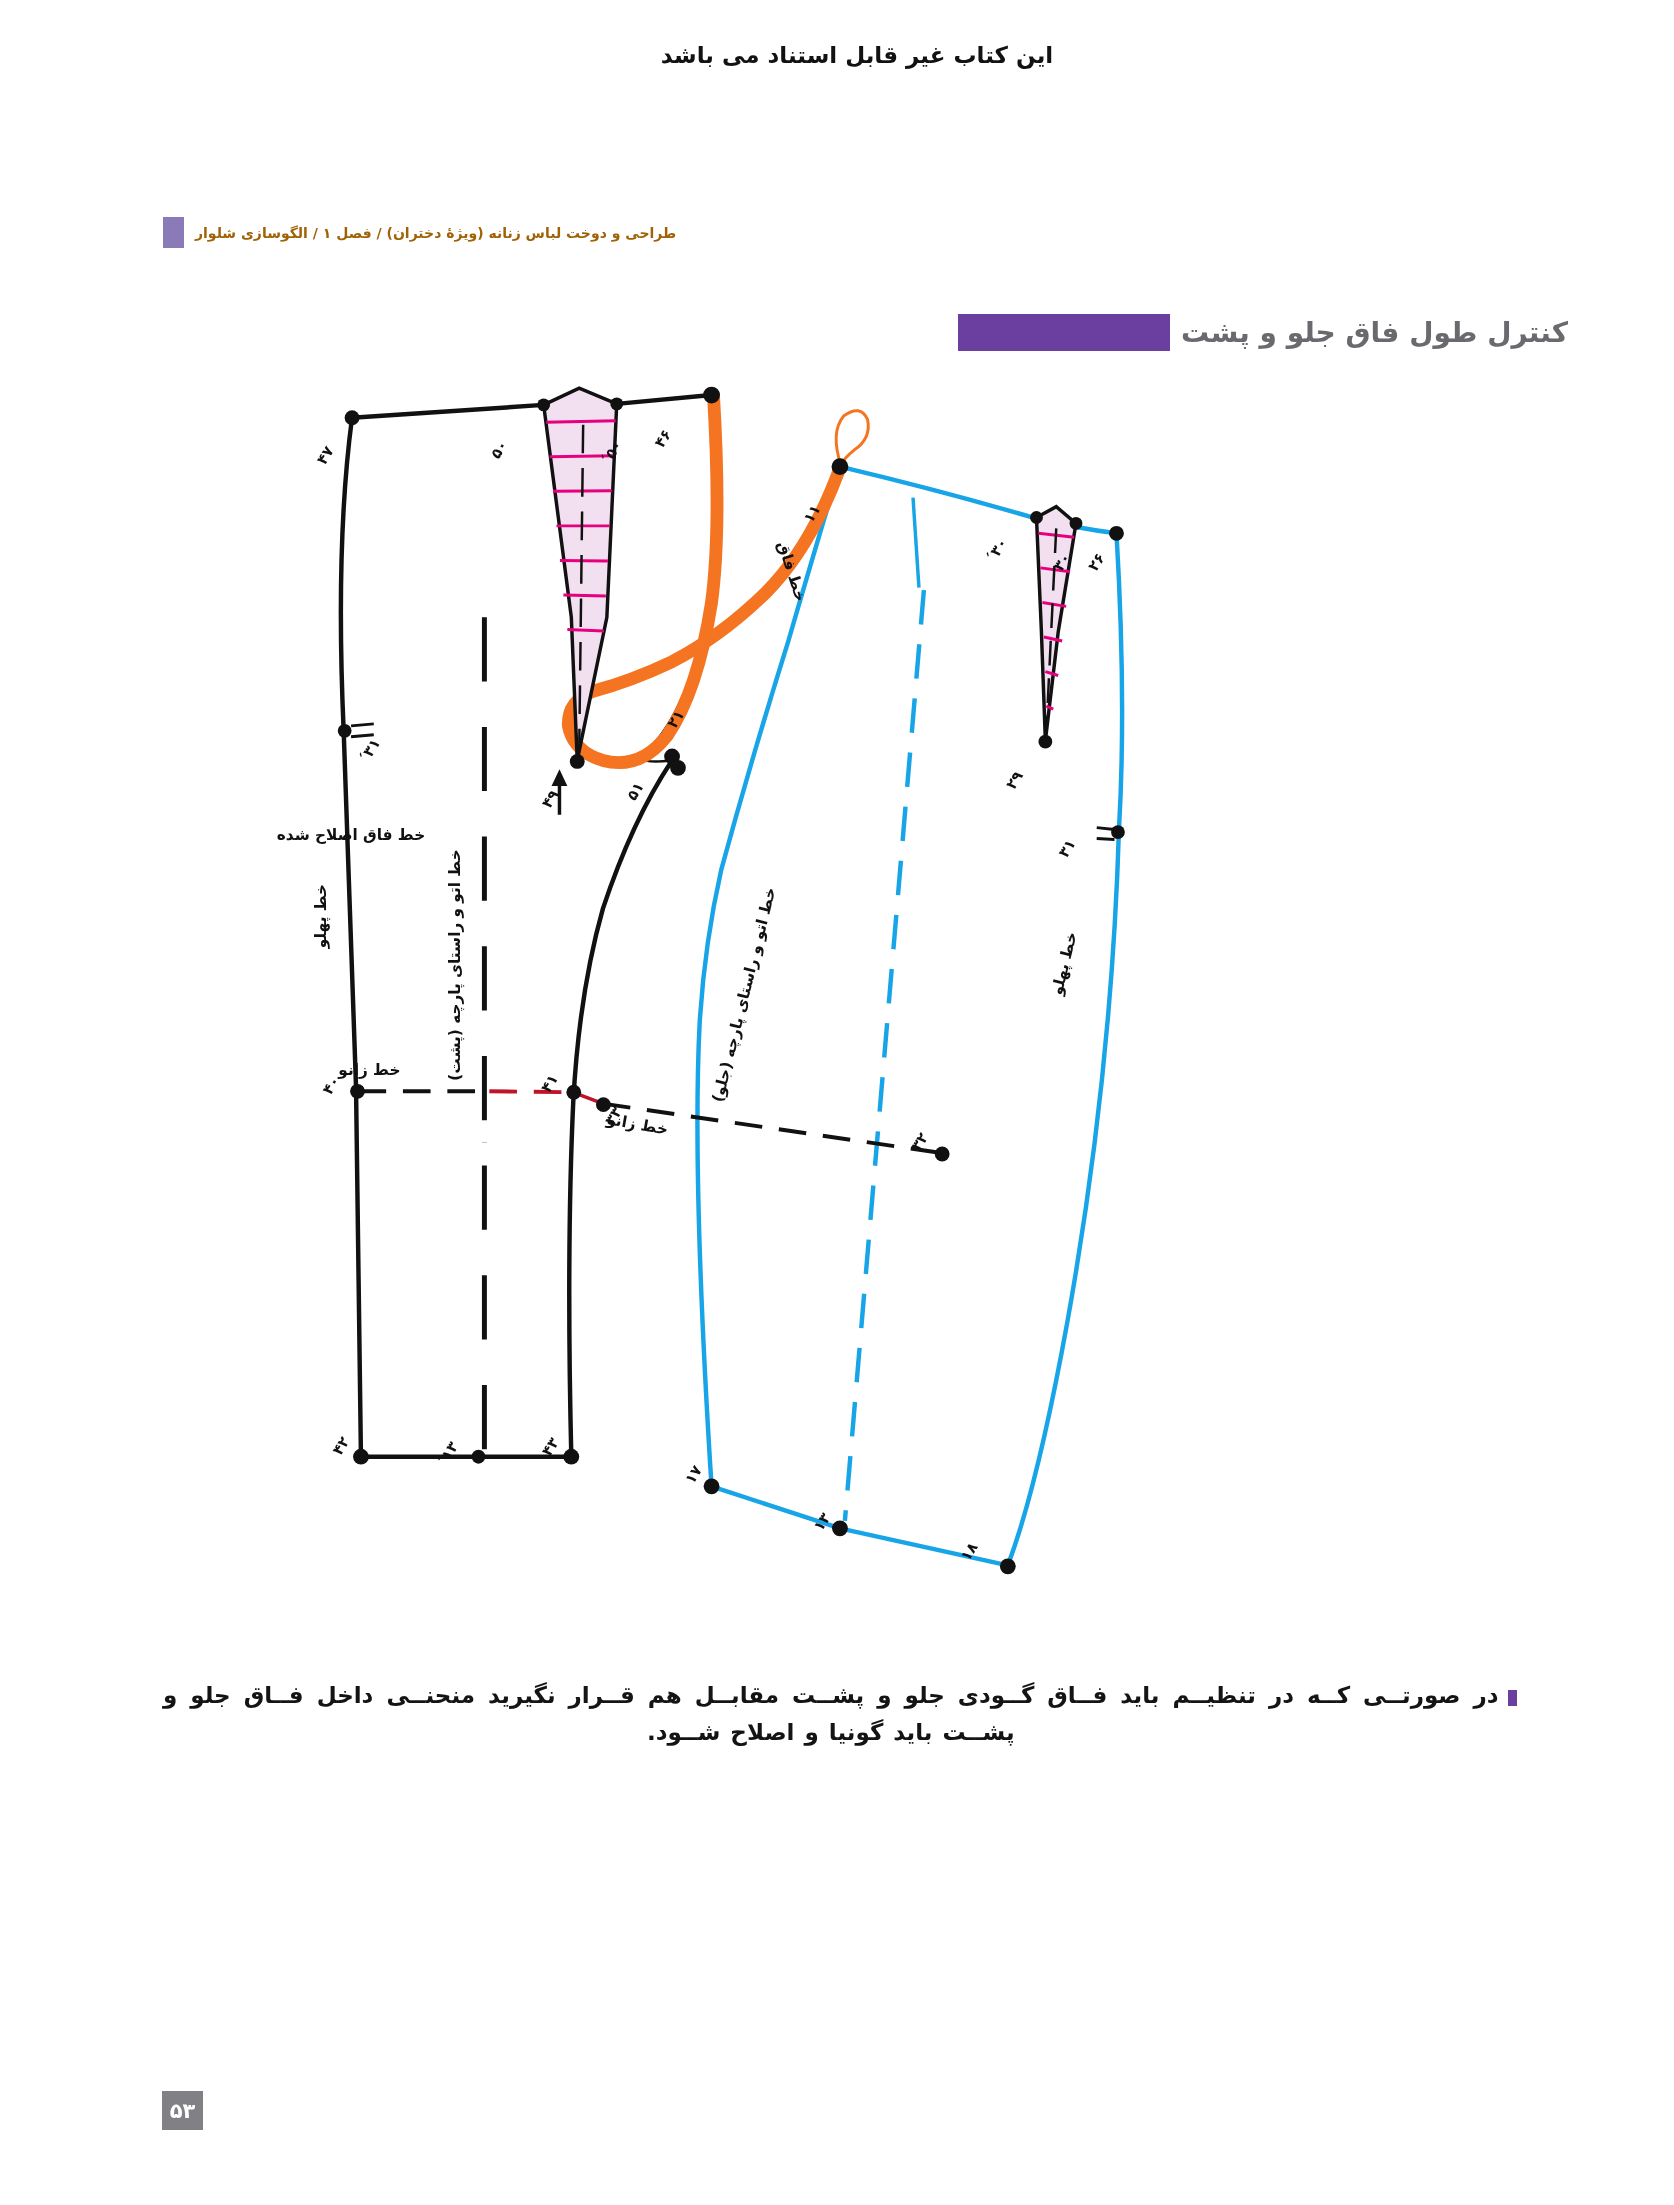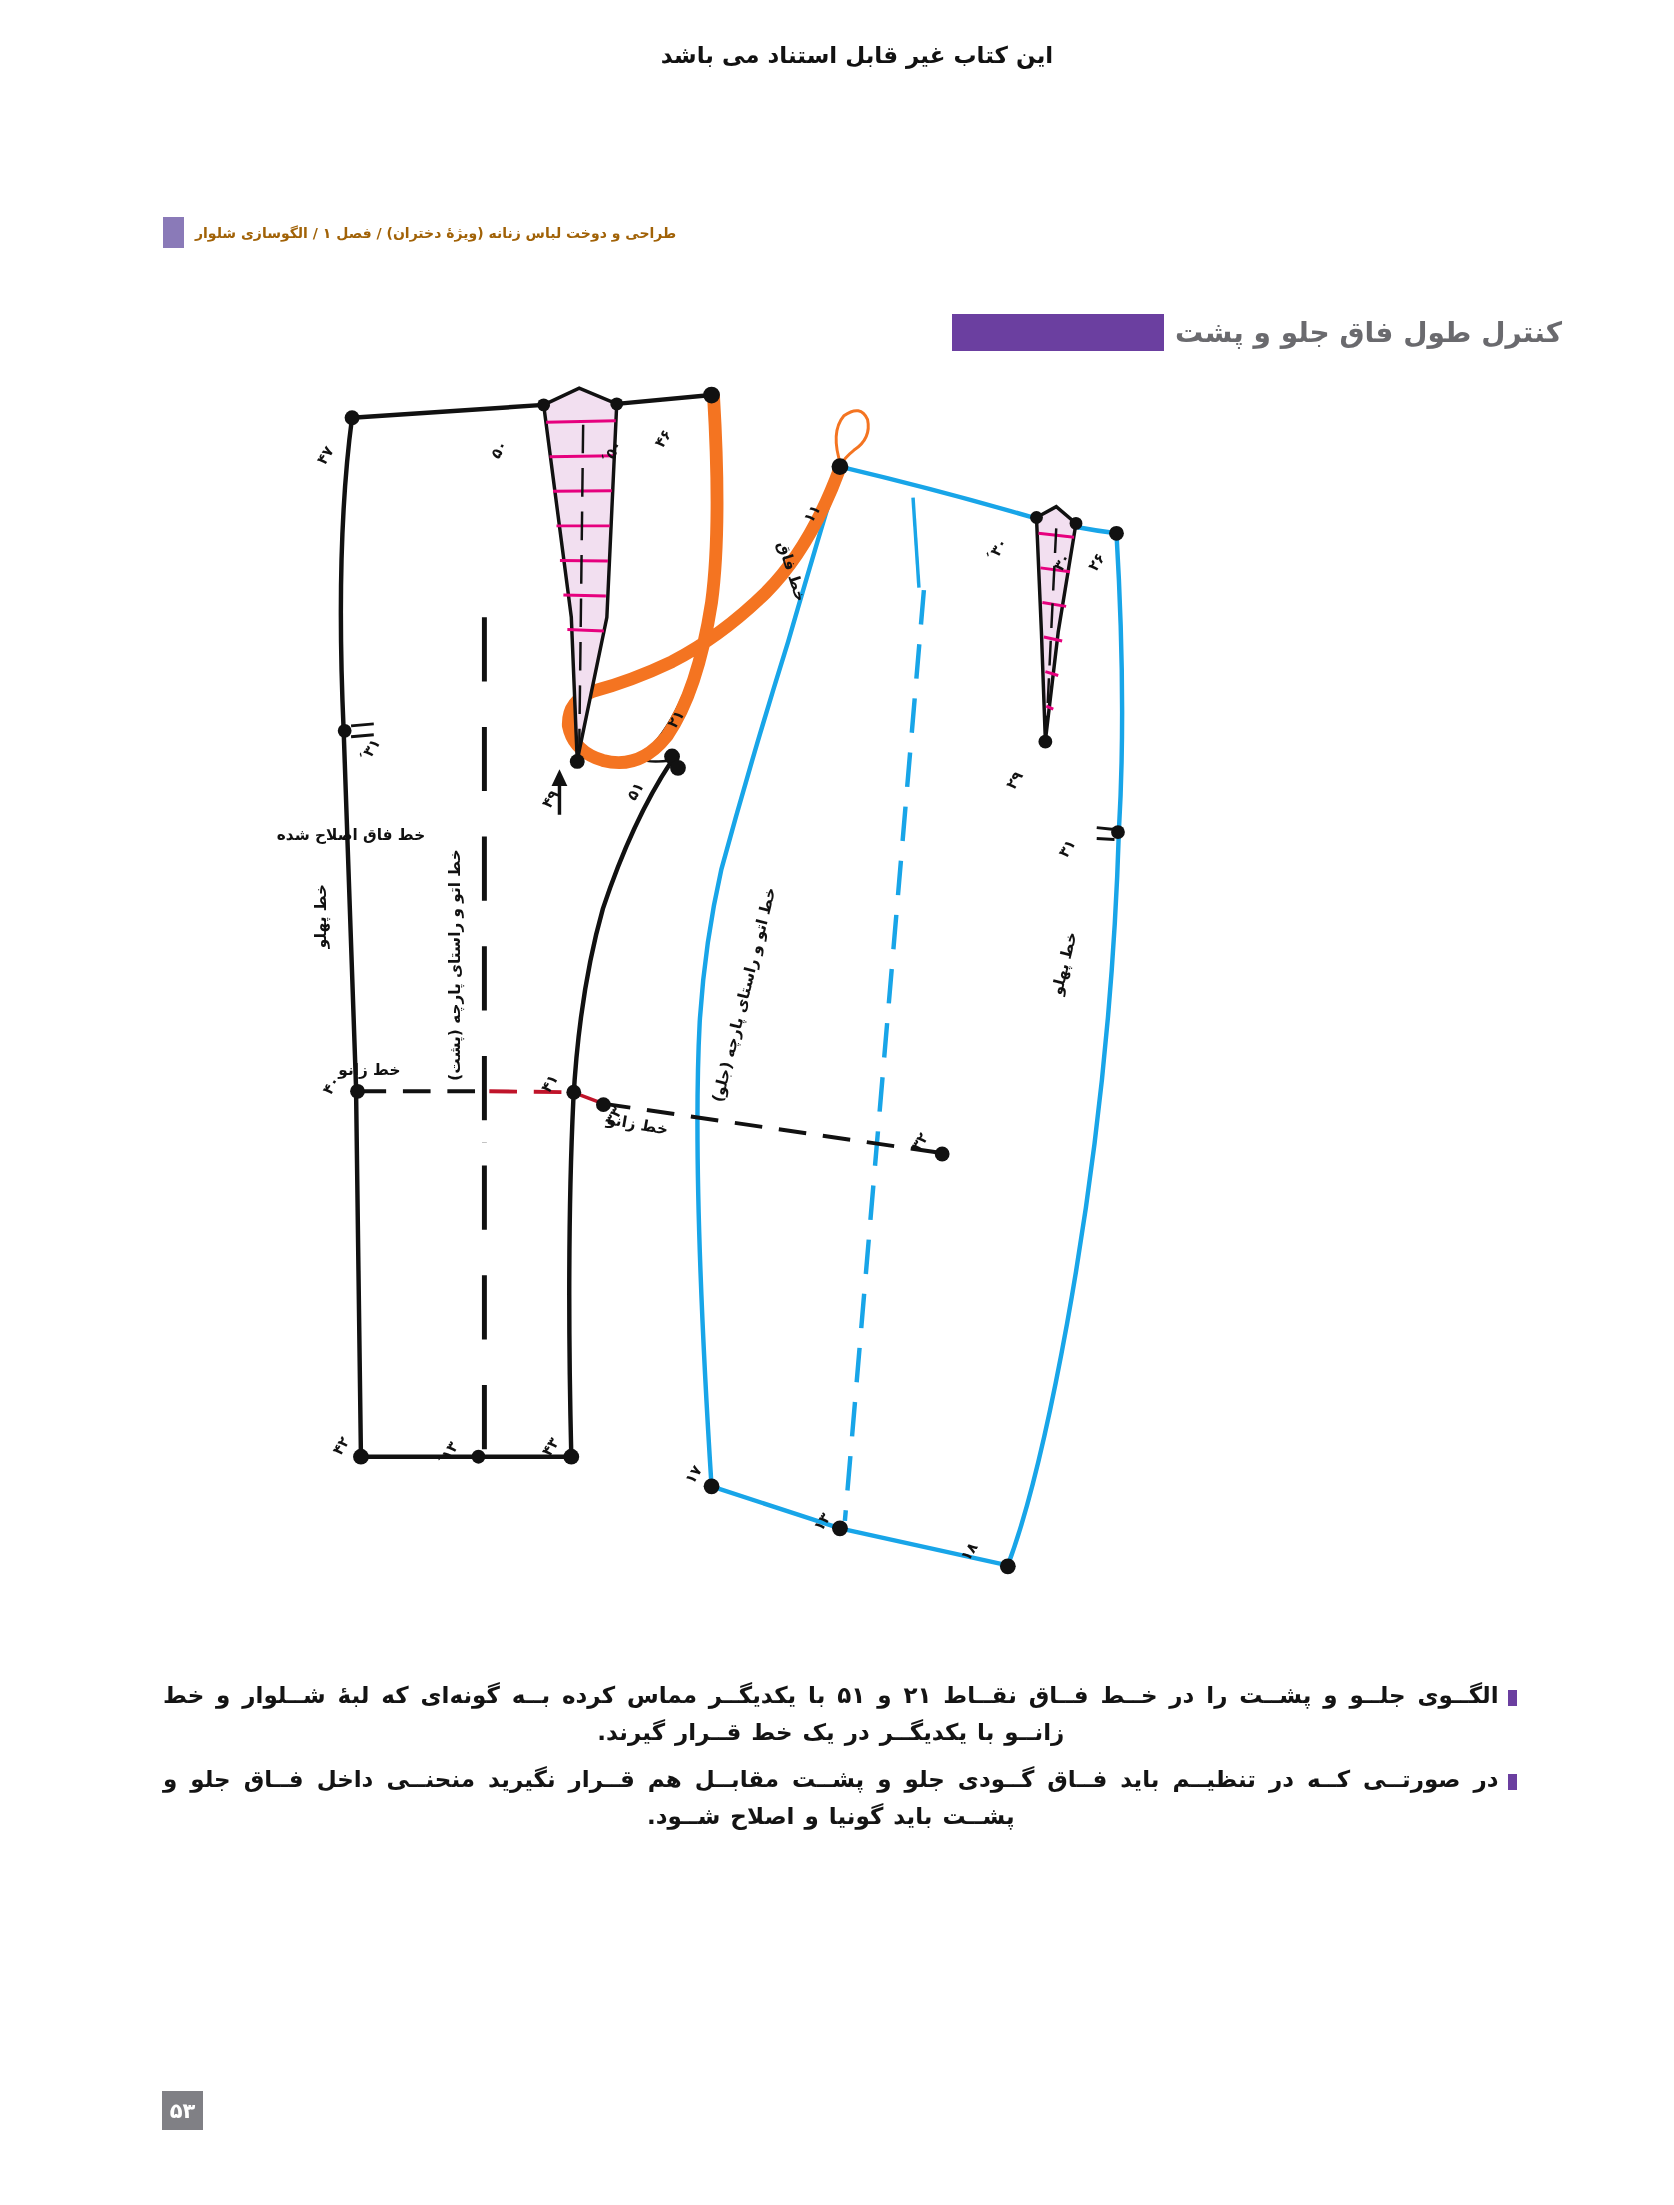--- a/index.html
+++ b/index.html
@@ -52,21 +52,21 @@
     font-weight: 700;
     color: #a16207;
     white-space: nowrap;
     direction: rtl;
   }
 
   
   .section-title-row {
     position: absolute;
     top: 314px;
-    right: 112px;
+    right: 106px;
     display: flex;
     flex-direction: row;
     align-items: center;
     gap: 11px;
   }
   .section-title-bar {
     width: 212px;
     height: 37px;
     background: #6b3fa0;
     flex: 0 0 auto;
@@ -310,24 +310,20 @@
     <path d="M572 870 L572 790" stroke="#111" stroke-width="7" fill="none"></path>
     <path d="M572 778 L556 812 L588 812 Z" fill="#111"></path>
     <text class="lbl-line" x="300" y="922">خط فاق اصلاح شده</text>
   </g>
 
 </svg>
 </div>
 
 <div class="body-text">
 
-  <div class="bullet-row">
-    <div class="bullet-marker"></div>
-    <div class="bullet-text">الگــوی جلــو و پشــت را در خــط فــاق نقــاط ۲۱ و ۵۱ با یکدیگــر مماس کرده بــه گونه‌ای که لبهٔ شــلوار و خط زانــو با یکدیگــر در یک خط قــرار گیرند.</div>
-  </div>
 
   <div class="bullet-row">
     <div class="bullet-marker"></div>
     <div class="bullet-text">در صورتــی کــه در تنظیــم باید فــاق گــودی جلو و پشــت مقابــل هم قــرار نگیرید منحنــی داخل فــاق جلو و پشــت باید گونیا و اصلاح شــود.</div>
   </div>
 
 
 
 </div>
 

